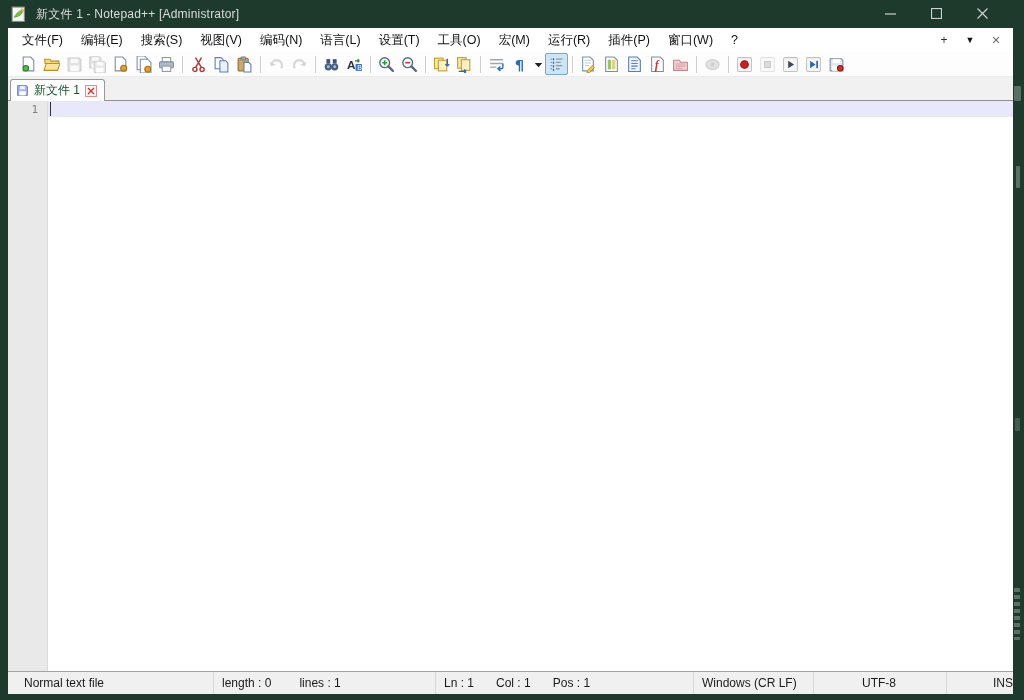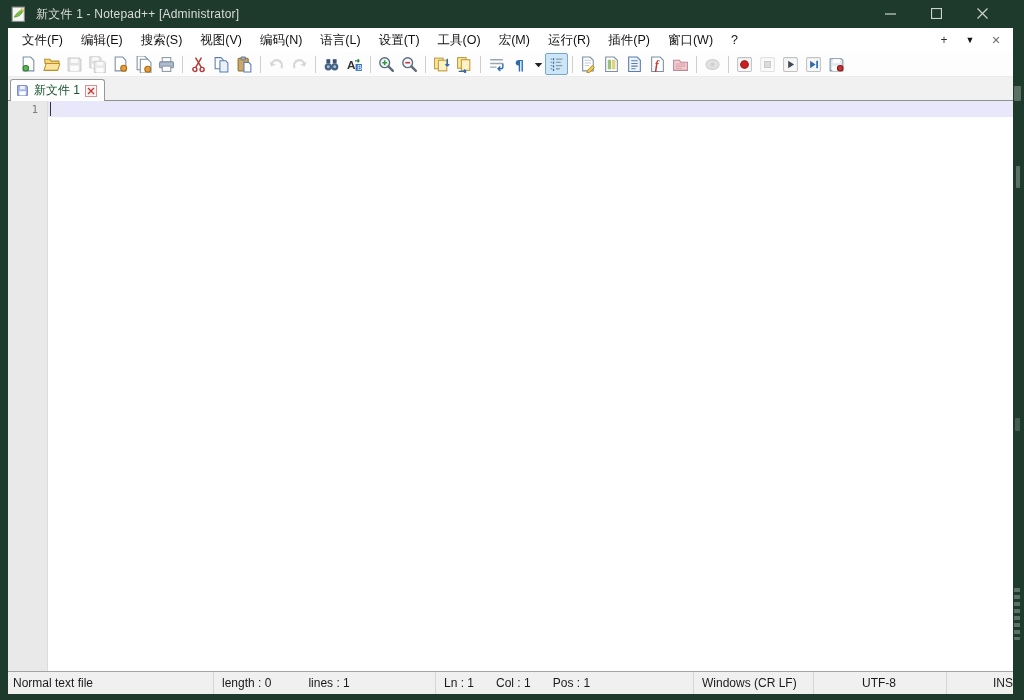--- a/index.html
+++ b/index.html
@@ -68,23 +68,23 @@
   }
   .text-area { flex: 1; position: relative; }
   .current-line { position: absolute; top: 0; left: 0; right: 0; height: 16px; background: #e8e8fa; }
   .caret { position: absolute; top: 1px; left: 2px; width: 1px; height: 14px; background: #333; }
   
   .statusbar {
     height: 23px; background: #f0f0f0; border-top: 1px solid #a3a3a3;
     display: flex; align-items: stretch; font-size: 12px; color: #1a1a1a;
   }
   .sb-sec { display: flex; align-items: center; padding: 0 8px; border-right: 1px solid #d6d6d6; overflow: hidden; white-space: nowrap; }
-  .sb-doctype { flex: 1 1 auto; padding-left: 5px; }
+  .sb-doctype { flex: 1 1 auto; padding-left: 16px; }
   .sb-length { width: 222px; }
-  .sb-length span { margin-right: 37px; }
+  .sb-length span { margin-right: 28px; }
   .sb-pos { width: 258px; align-items: center; }
   .sb-pos span { margin-right: 22px; }
   .sb-eol { width: 120px; }
   .sb-enc { width: 93px; margin-left: 40px; }
   .sb-ins { width: 66px; border-right: none; justify-content: flex-end; padding-right: 0; }
   
   .artifact { position: absolute; background: #cfd8d0; opacity: .35; border-radius: 1px; }
   .a1 { left: 1014px; top: 86px;  width: 7px; height: 15px; }
   .a2 { left: 1016px; top: 166px; width: 4px; height: 22px; }
   .a3 { left: 1015px; top: 418px; width: 5px; height: 13px; opacity: .22; }

